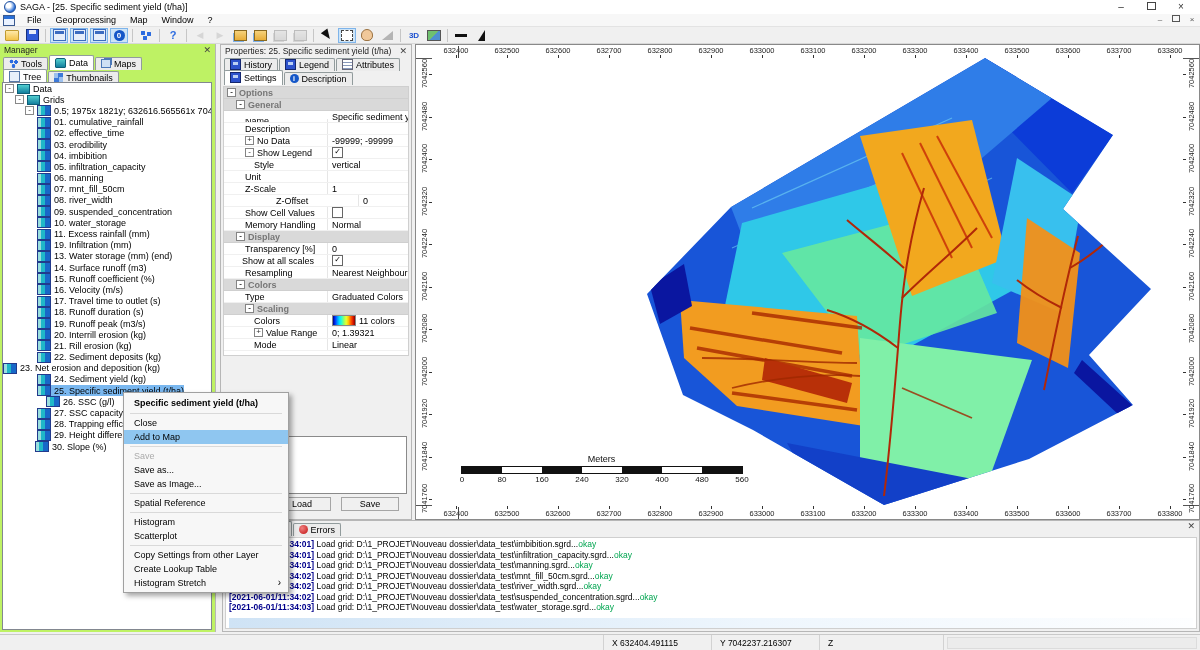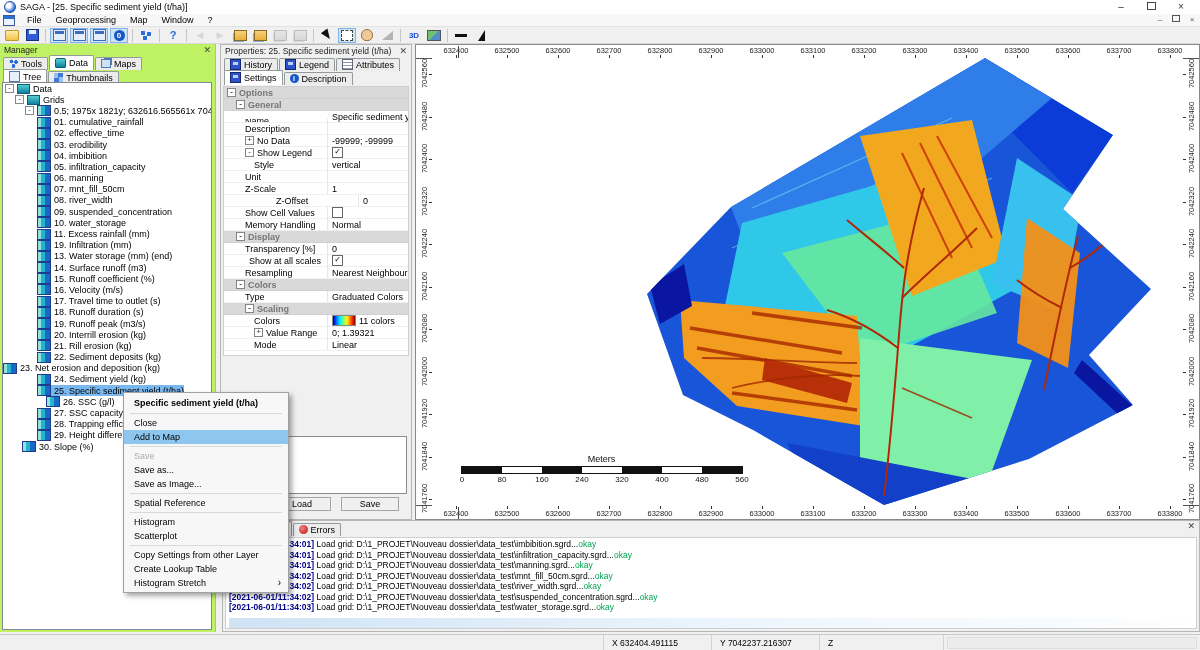--- a/index.html
+++ b/index.html
@@ -507,21 +507,21 @@
             <span class="grid-ico"></span>
             <span>28. Trapping efficiency</span>
           </span>
         </div>
         <div class="tree-row" style="padding-left: 34px;">
           <span class="sel-wrap">
             <span class="grid-ico"></span>
             <span>29. Height difference</span>
           </span>
         </div>
-        <div class="tree-row" style="padding-left: 19px;">
+        <div class="tree-row" style="padding-left: 32px;">
           <span class="sel-wrap">
             <span class="grid-ico"></span>
             <span>30. Slope (%)</span>
           </span>
         </div>
       </div>
   </div>
 
   <div id="properties">
     <div class="panel-header">
@@ -649,21 +649,21 @@
         </div>
         <div class="s-row">
           <span class="s-cell-label" style="padding-left: 21px;">
             <span>Transparency [%]</span>
           </span>
           <span class="s-cell-value">
             <span>0</span>
           </span>
         </div>
         <div class="s-row">
-          <span class="s-cell-label" style="padding-left: 25px;">
+          <span class="s-cell-label" style="padding-left: 18px;">
             <span>Show at all scales</span>
           </span>
           <span class="s-cell-value">
             <span class="cb on"></span>
           </span>
         </div>
         <div class="s-row">
           <span class="s-cell-label" style="padding-left: 21px;">
             <span>Resampling</span>
           </span>

